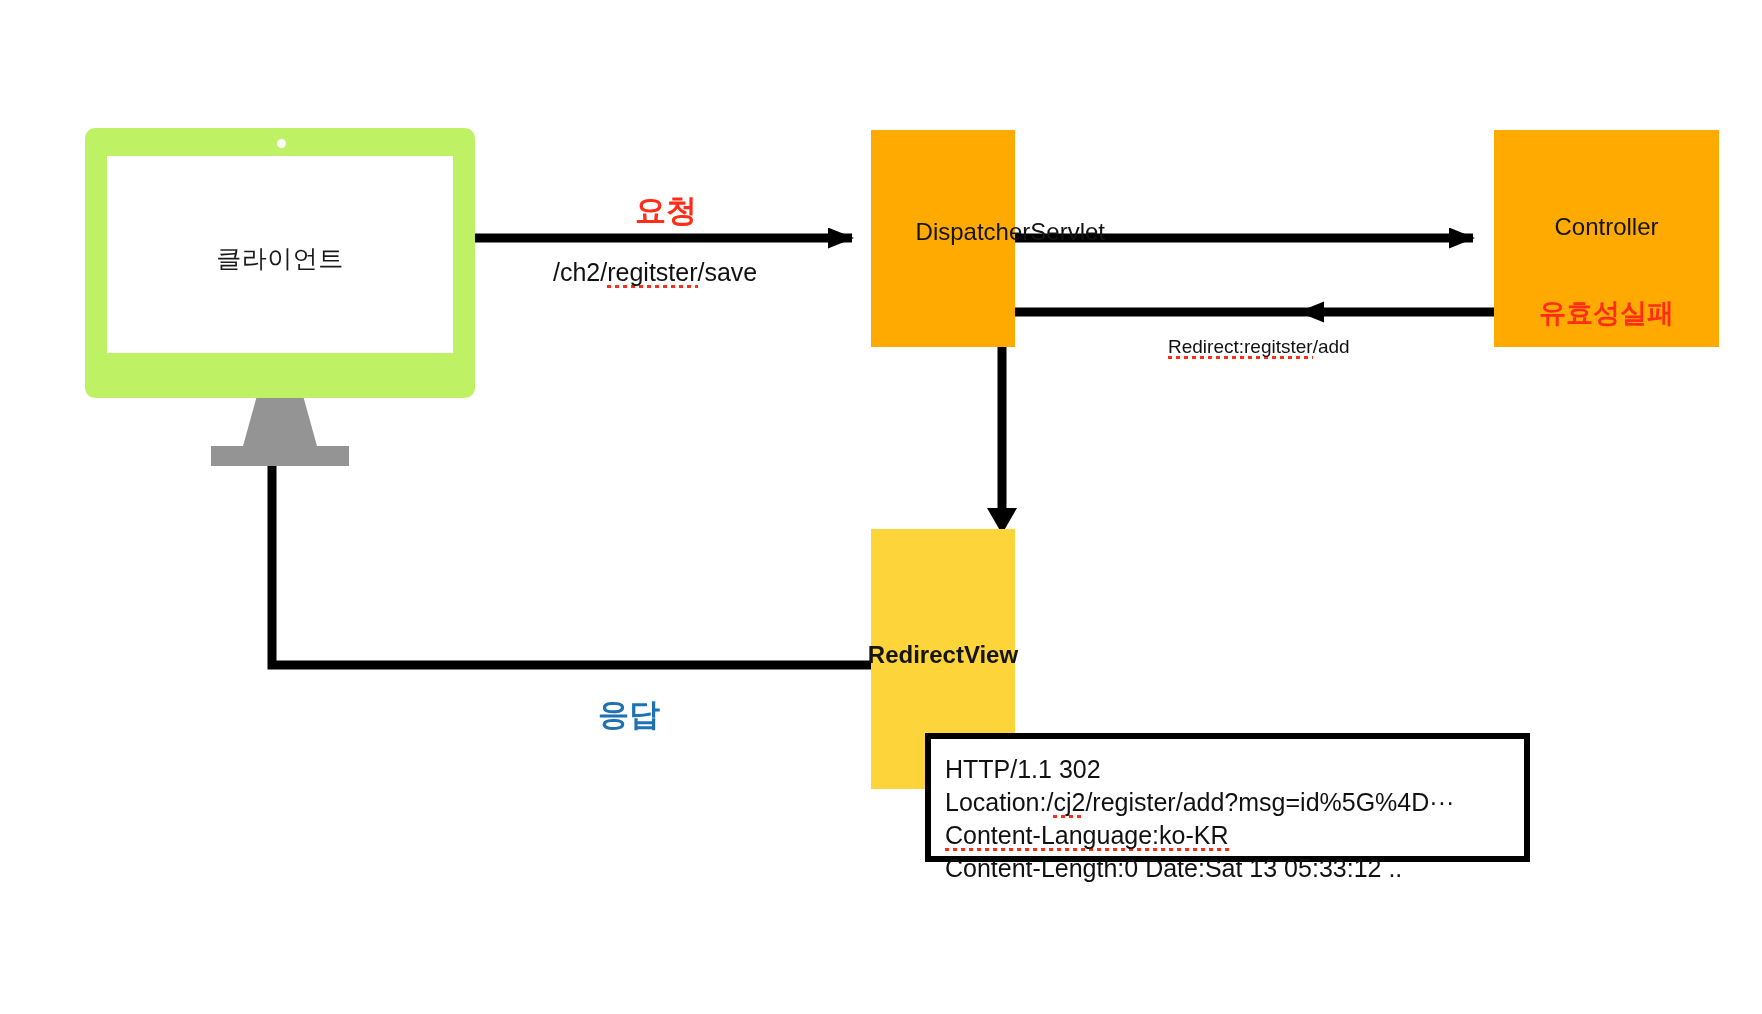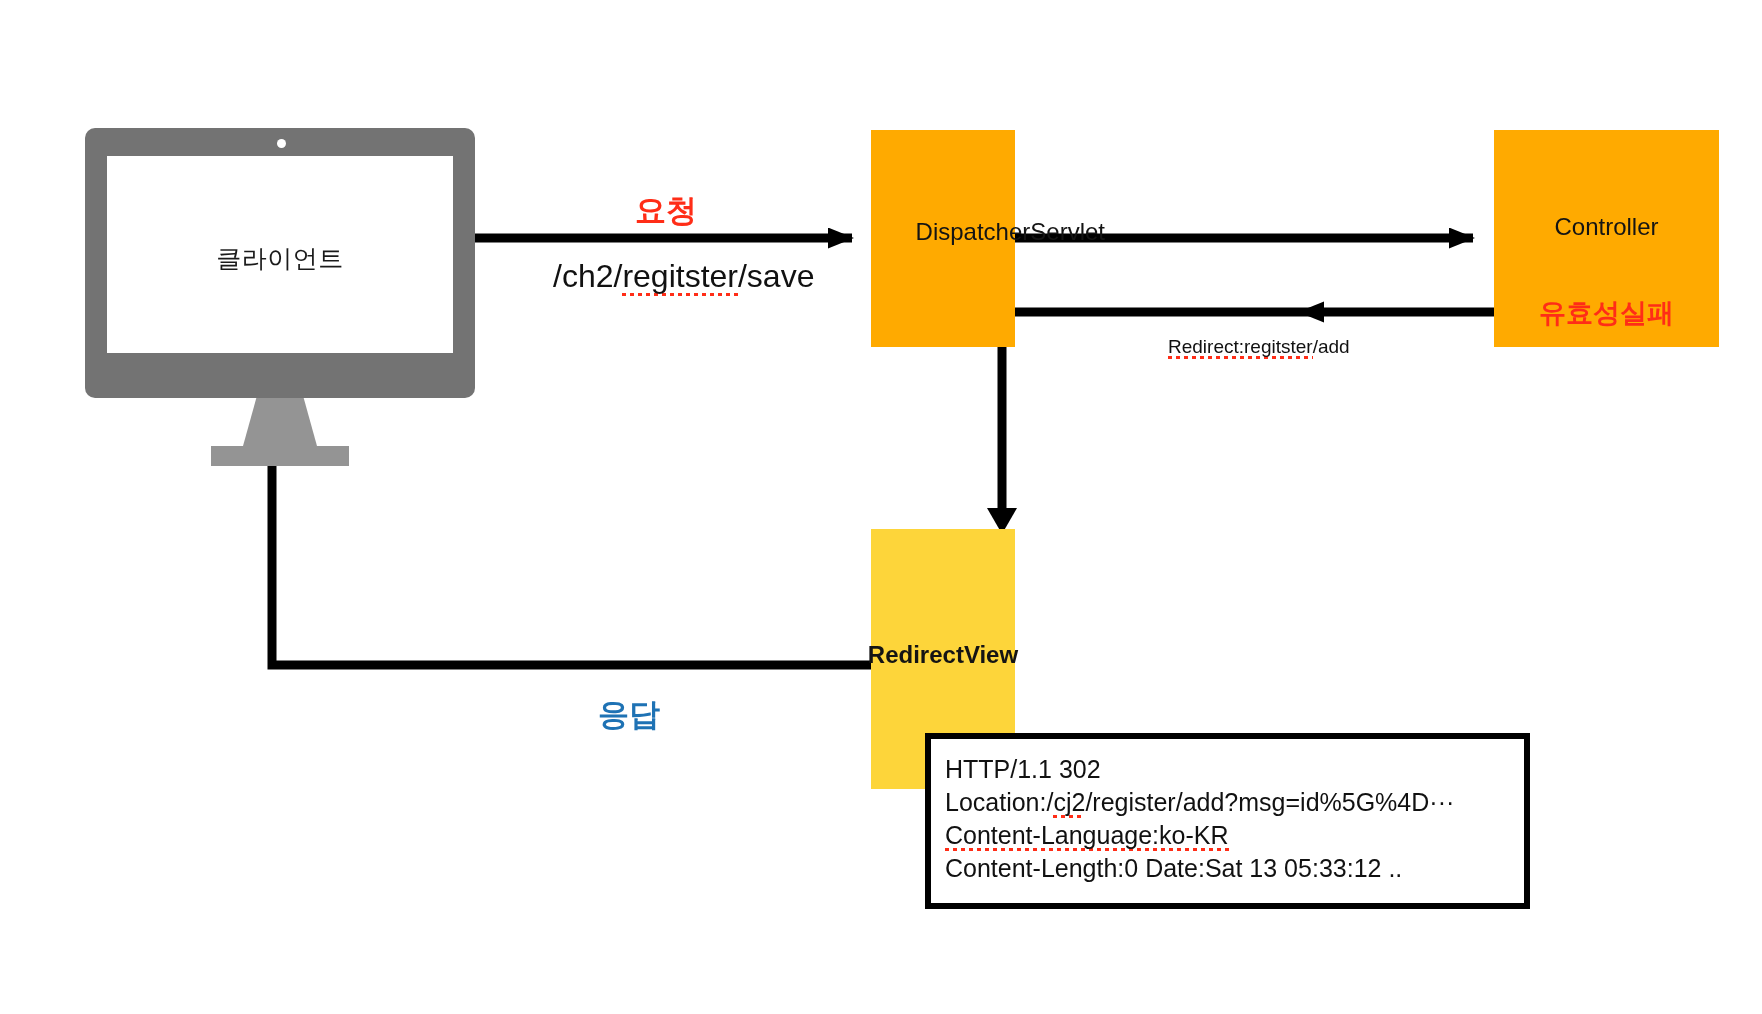--- a/index.html
+++ b/index.html
@@ -27,21 +27,21 @@
 
   
   #client-monitor {
     left: 85px; top: 128px;
     width: 390px; height: 270px;
   }
   #monitor-bezel {
     position: absolute;
     left: 0; top: 0;
     width: 390px; height: 270px;
-    background: #737373;
+    background: #bef264;
     border-radius: 10px;
   }
   #monitor-camera {
     position: absolute;
     left: 192px; top: 11px;
     width: 9px; height: 9px;
     background: #ffffff;
     border-radius: 50%;
   }
   #monitor-screen {
@@ -124,21 +124,21 @@
     text-align: center;
     font-size: 24px;
     font-weight: bold;
     color: #141414;
     white-space: nowrap;
   }
 
   
   #http-response-box {
     left: 925px; top: 733px;
-    width: 605px; height: 176px;
+    width: 605px; height: 129px;
     background: #ffffff;
     border: 6px solid #000000;
     padding: 14px 0 12px 14px;
   }
   .http-line {
     font-size: 25px;
     color: #111111;
     line-height: 33px;
     white-space: nowrap;
   }
@@ -159,21 +159,21 @@
     white-space: nowrap;
   }
   #label-request {
     left: 635px; top: 190px;
     font-size: 31px;
     font-weight: bold;
     color: #FF2D17;
   }
   #label-request-url {
     left: 553px; top: 258px;
-    font-size: 32px;
+    font-size: 25px;
     color: #111111;
   }
   #label-redirect {
     left: 1168px; top: 336px;
     font-size: 19px;
     color: #111111;
   }
   #label-response {
     left: 590px; top: 694px;
     font-size: 31px;

